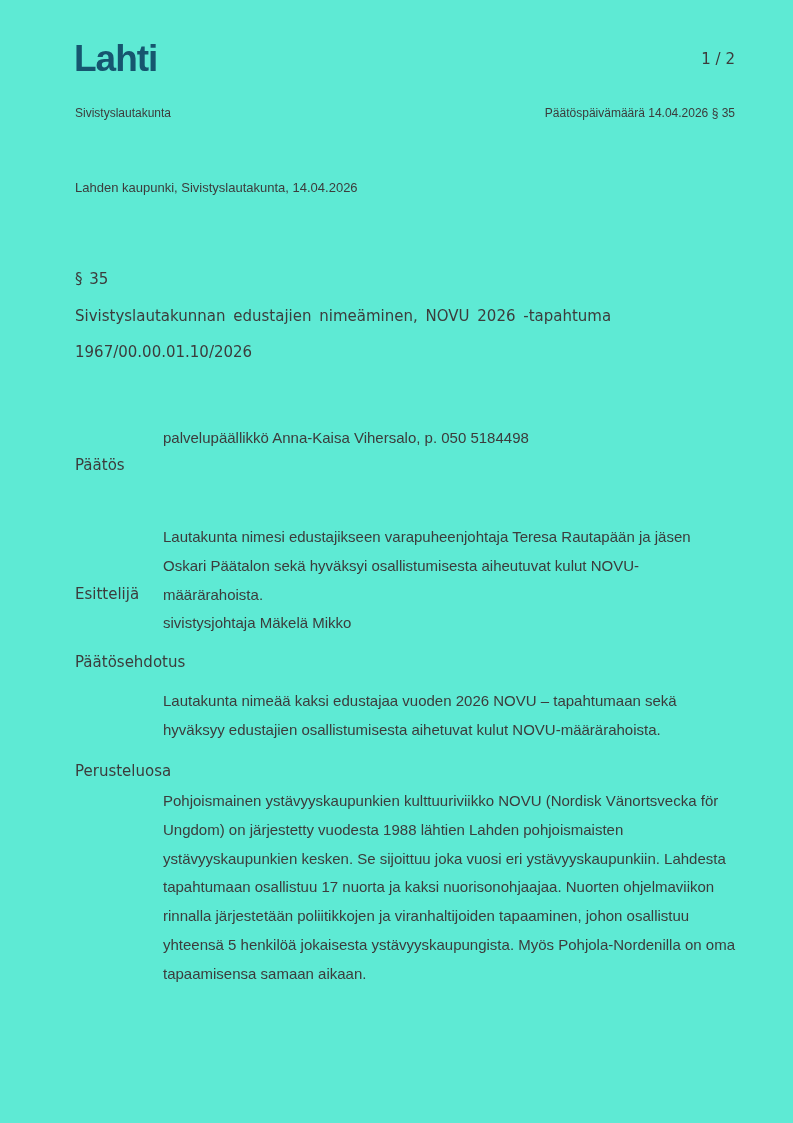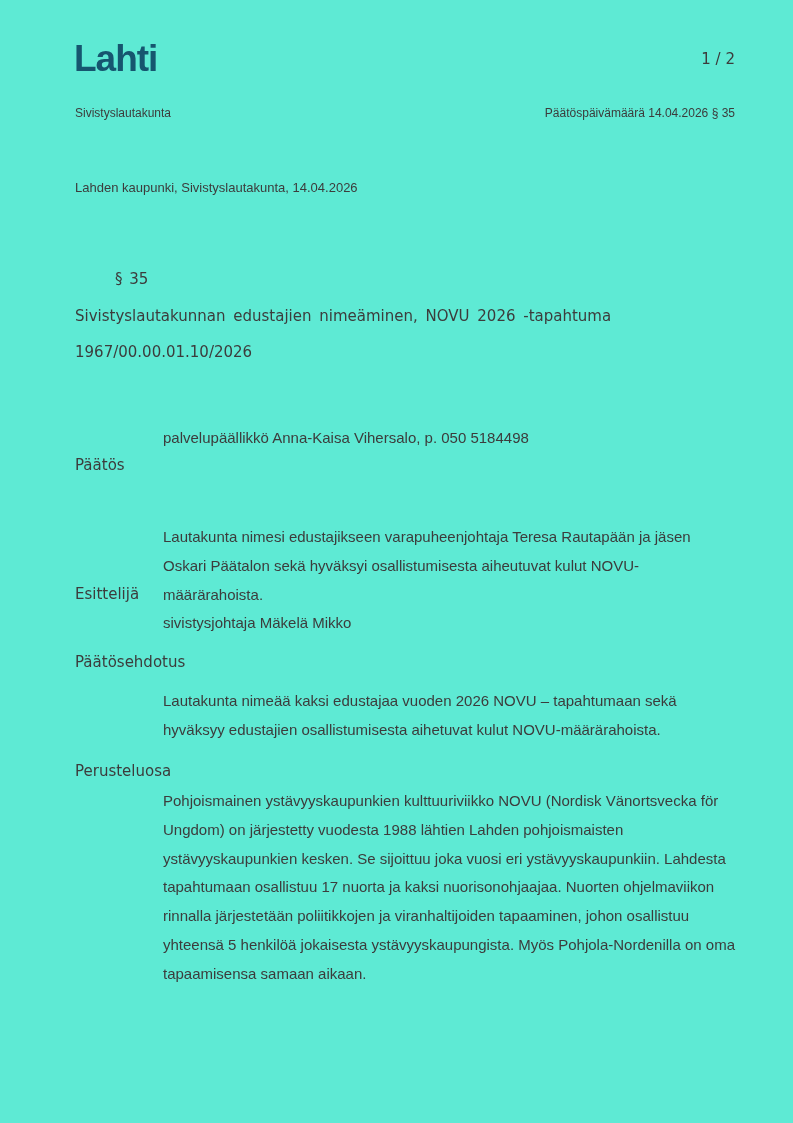--- a/index.html
+++ b/index.html
@@ -47,21 +47,20 @@
     top: 180px;
     left: 75px;
     font-size: 13px;
   }
   .section-number {
     position: absolute;
     top: 270px;
     left: 75px;
     font-size: 15px;
     word-spacing: 2px;
-    margin-left: 40px;
   }
   .doc-title {
     position: absolute;
     top: 307px;
     left: 75px;
     right: 58px;
     font-size: 15px;
     word-spacing: 3px;
   }
   .case-number {

